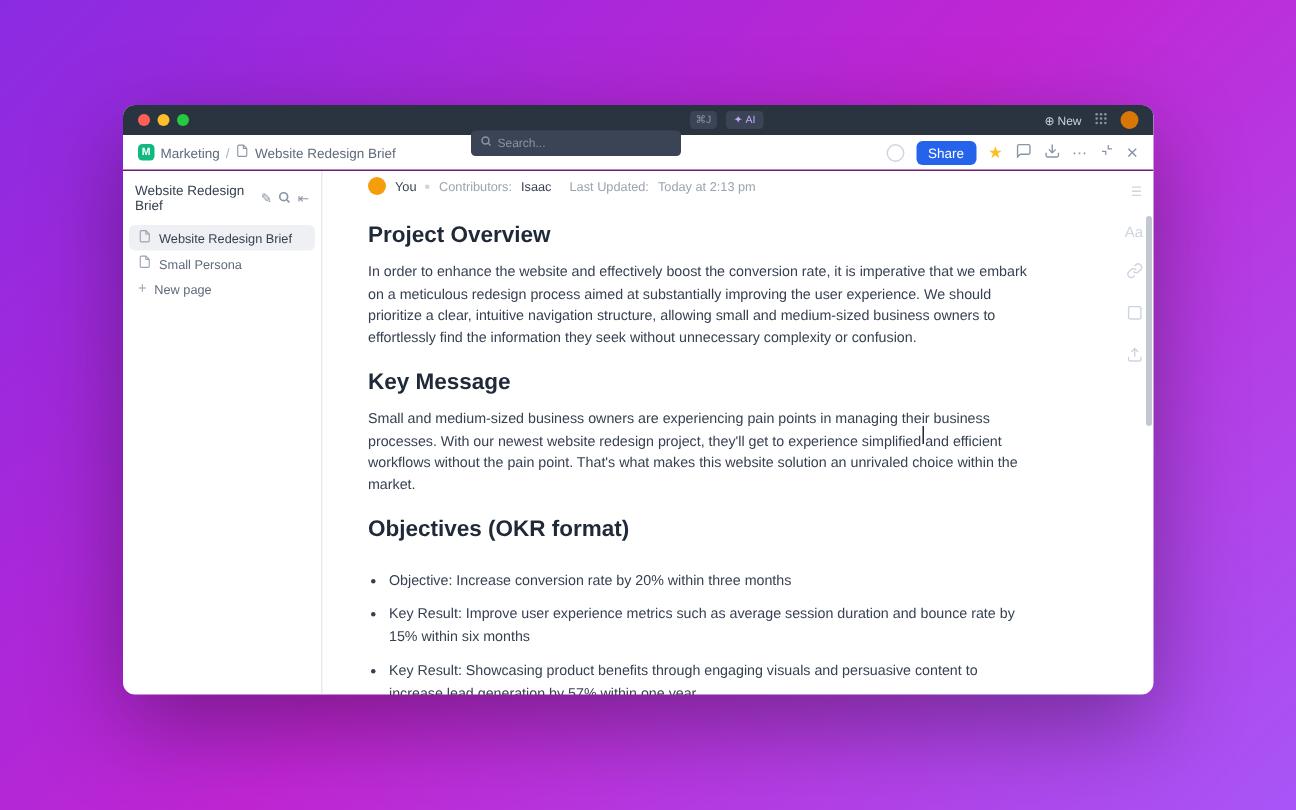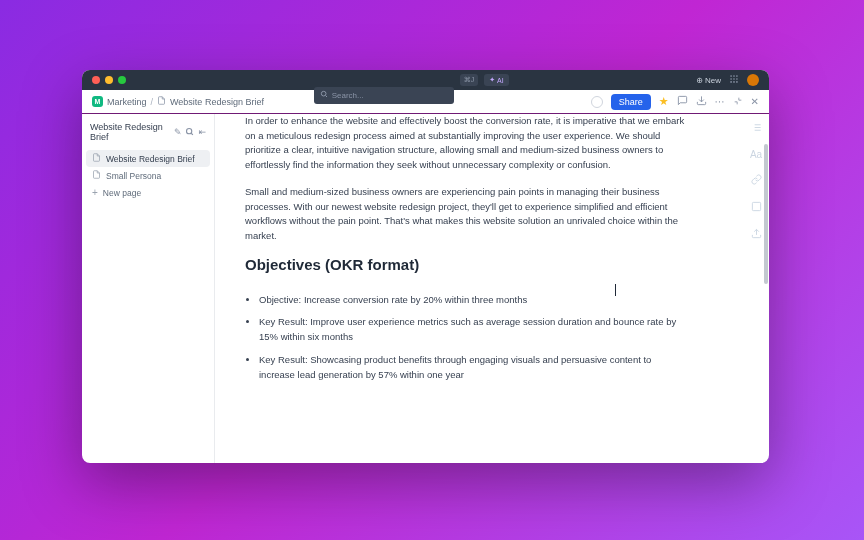--- a/index.html
+++ b/index.html
@@ -279,23 +279,34 @@
         <div class="side-item">
           <span class="plus-ic">+</span>
           <span>New page</span>
         </div>
       </div>
     </div>
 
     <div class="doc-area">
       <div class="doc-scroll">
 
-
+        <div class="meta-row">
+          <div class="avatar-sm"></div>
+          <span class="meta-strong">You</span>
+          <div class="meta-dot"></div>
+          <span class="meta-label">Contributors:</span>
+          <span class="meta-strong">Isaac</span>
+          <span class="meta-label" style="margin-left:6px">Last Updated:</span>
+          <span class="meta-label">Today at 2:13 pm</span>
+        </div>
+
+        <h2 class="doc-h">Project Overview</h2>
         <p class="doc-p">In order to enhance the website and effectively boost the conversion rate, it is imperative that we embark on a meticulous redesign process aimed at substantially improving the user experience. We should prioritize a clear, intuitive navigation structure, allowing small and medium-sized business owners to effortlessly find the information they seek without unnecessary complexity or confusion.</p>
 
+        <h2 class="doc-h">Key Message</h2>
         <p class="doc-p">Small and medium-sized business owners are experiencing pain points in managing their business processes. With our newest website redesign project, they'll get to experience simplified and efficient workflows without the pain point. That's what makes this website solution an unrivaled choice within the market.</p>
 
         <h2 class="doc-h">Objectives (OKR format)</h2>
         <ul class="doc-ul">
           <li>Objective: Increase conversion rate by 20% within three months</li>
           <li>
             <span class="kr-u">Key Result:</span><span> Improve user experience metrics such as average session duration and bounce rate by 15% within six months</span>
           </li>
           <li>Key Result: Showcasing product benefits through engaging visuals and persuasive content to increase lead generation by 57% within one year</li>
         </ul>

